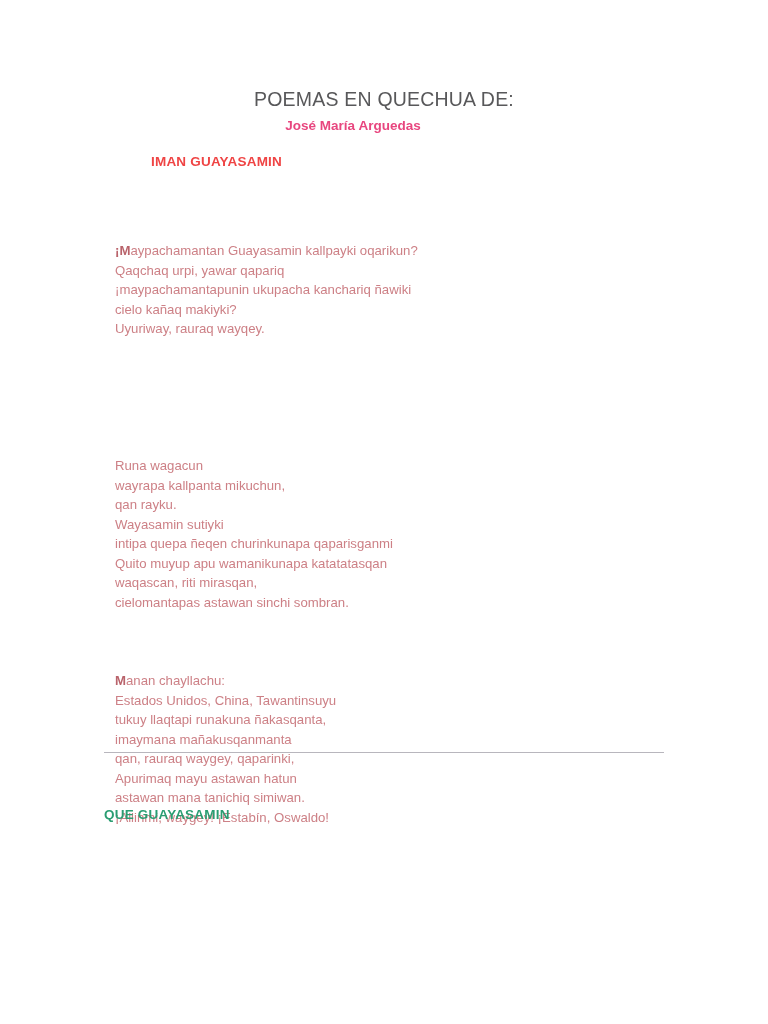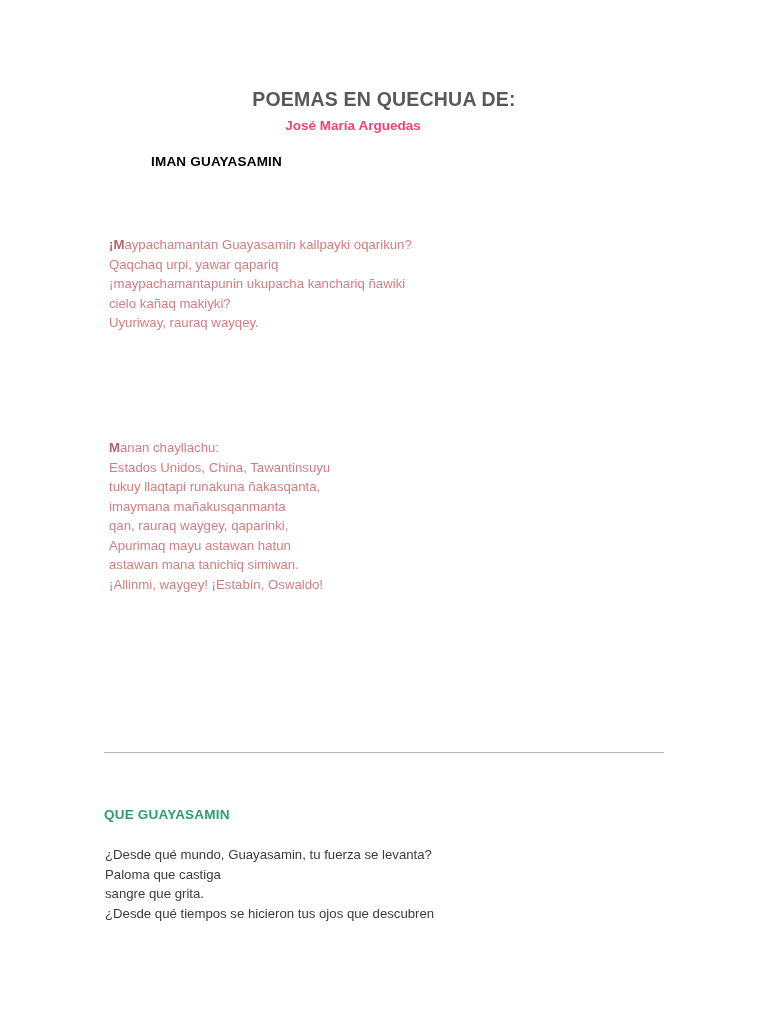--- a/index.html
+++ b/index.html
@@ -22,21 +22,21 @@
   }
 
   
   .doc-title {
     position: absolute;
     top: 88px;
     left: 0;
     width: 768px;
     text-align: center;
     font-size: 19.5px;
-    font-weight: bold;
+    font-weight: normal;
     letter-spacing: 0.2px;
     color: #58585a;
     line-height: 1.2;
   }
   .doc-author {
     position: absolute;
     top: 118px;
     left: 0;
     width: 706px;
     text-align: center;
@@ -46,36 +46,36 @@
     line-height: 1.2;
   }
 
   
   .poem1-heading {
     position: absolute;
     top: 154px;
     left: 151px;
     font-size: 13.5px;
     font-weight: bold;
-    color: #000000;
+    color: #ef4444;
     letter-spacing: 0.2px;
   }
 
   .poem1-body {
     position: absolute;
     top: 192px;
     left: 105px;
     width: 560px;
     font-size: 13.2px;
     color: #cd8086;
     line-height: 19.5px;
     white-space: pre-wrap;
   }
   .poem1-body .stanza {
-    margin: 4px;
+    margin: 10px;
     padding: 0;
     white-space: pre-wrap;
   }
   .poem1-body .gap {
     height: 19.5px;
   }
   
   .lead {
     color: #b9636b;
     font-weight: bold;
@@ -127,32 +127,36 @@
 
   <div class="poem1-heading">IMAN GUAYASAMIN</div>
 
   <div class="poem1-body">
     <div class="stanza"><span class="lead">¡M</span><span>aypachamantan Guayasamin kallpayki oqarikun?
 Qaqchaq urpi, yawar qapariq
 ¡maypachamantapunin ukupacha kanchariq ñawiki
 cielo kañaq makiyki?
 Uyuriway, rauraq wayqey.</span></div>
     <div class="gap"></div>
+    <div class="stanza"><span>Runa wagacun
+wayrapa kallpanta mikuchun,
+qan rayku.
+Wayasamin sutiyki
+intipa quepa ñeqen churinkunapa qaparisganmi
+Quito muyup apu wamanikunapa katatatasqan
+waqascan, riti mirasqan,
+cielomantapas astawan sinchi sombran.</span></div>
     <div class="stanza"><span class="lead">M</span><span>anan chayllachu:
 Estados Unidos, China, Tawantinsuyu
 tukuy llaqtapi runakuna ñakasqanta,
 imaymana mañakusqanmanta
 qan, rauraq waygey, qaparinki,
 Apurimaq mayu astawan hatun
 astawan mana tanichiq simiwan.
 ¡Allinmi, waygey! ¡Estabín, Oswaldo!</span></div>
   </div>
 
   <hr class="divider">
 
   <div class="poem2-heading">QUE GUAYASAMIN</div>
 
-  <div class="poem2-body">¿Desde qué mundo, Guayasamin, tu fuerza se levanta?
-Paloma que castiga
-sangre que grita.
-¿Desde qué tiempos se hicieron tus ojos que descubren</div>
 
 </div>
 
 </body></html>

